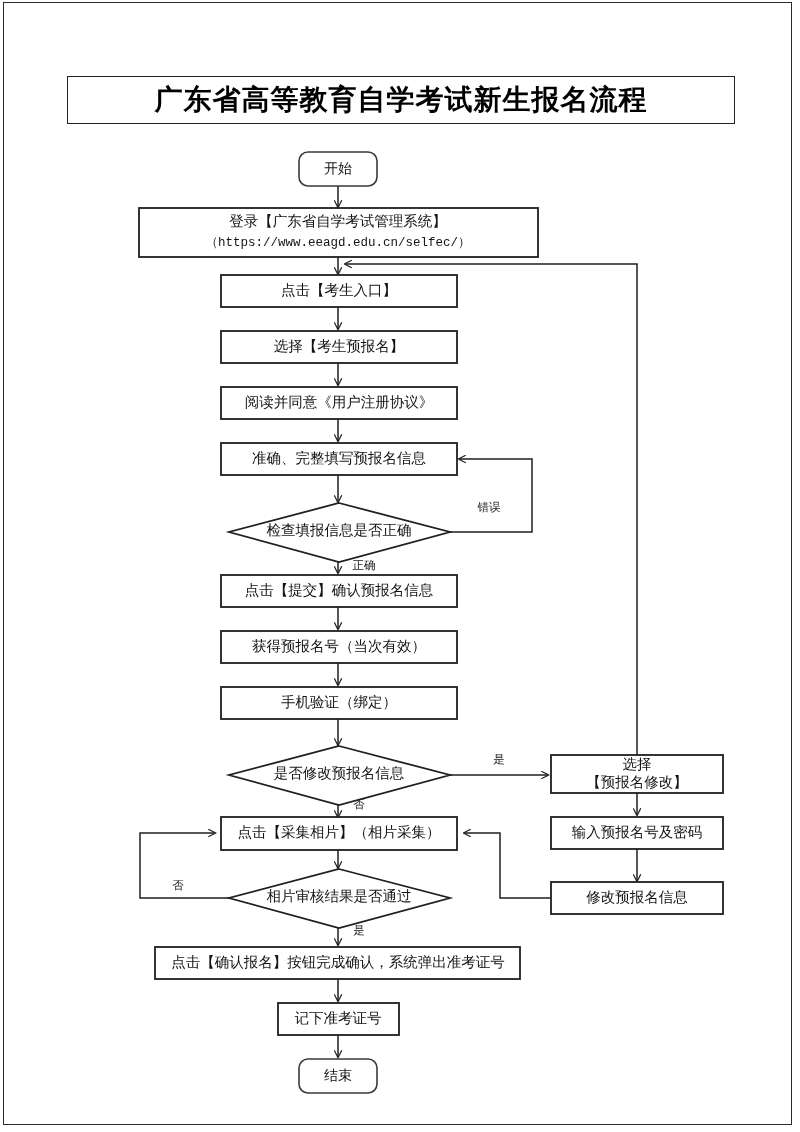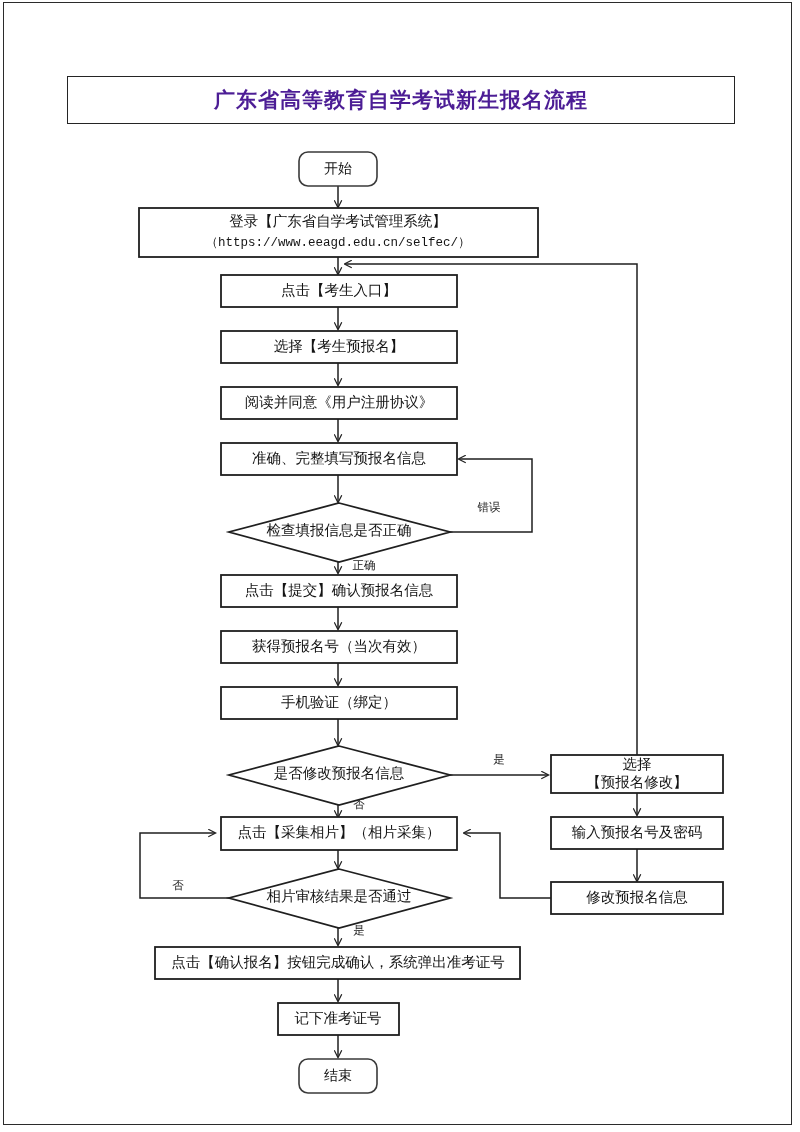--- a/index.html
+++ b/index.html
@@ -35,24 +35,24 @@
     top: 76px;
     width: 668px;
     height: 48px;
     border: 1.8px solid #242424;
     box-sizing: border-box;
     display: flex;
     align-items: center;
     justify-content: center;
   }
   .title-text {
-    font-size: 21px;
+    font-size: 28px;
     font-weight: bold;
     letter-spacing: 1px;
-    color: #4c1d95;
+    color: #000000;
     font-family: "Liberation Serif", "DejaVu Serif", serif;
     text-align: center;
   }
   svg#flow {
     position: absolute;
     left: 0;
     top: 0;
     width: 800px;
     height: 1132px;
   }

